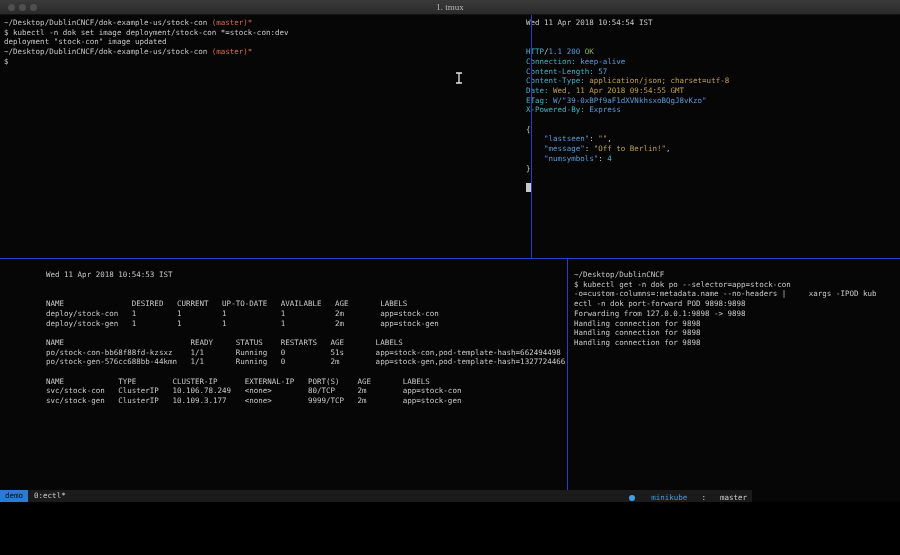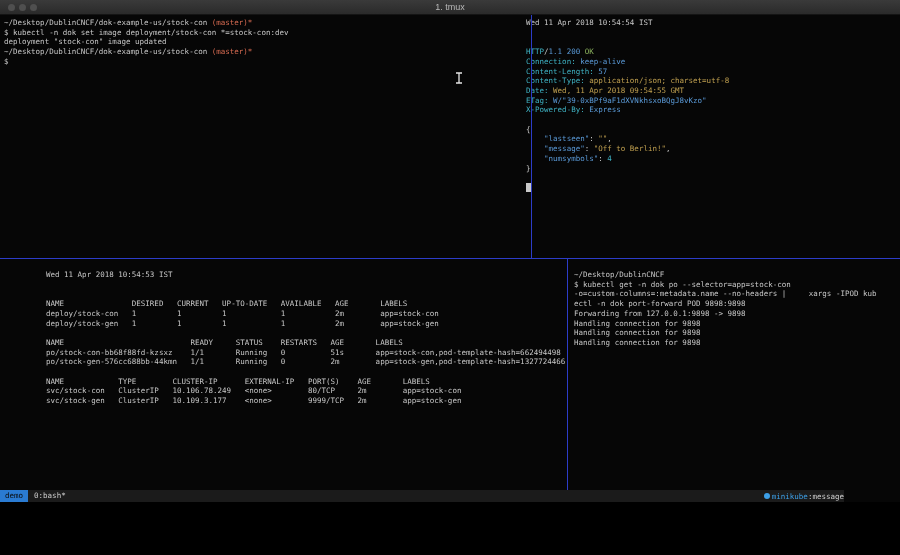--- a/index.html
+++ b/index.html
@@ -5,46 +5,46 @@
   *{margin:0;padding:0;box-sizing:border-box}
   html,body{width:900px;height:555px;background:#000;overflow:hidden}
   body{font-family:"DejaVu Sans Mono",monospace}
   .screen{position:relative;width:900px;height:555px;background:#000}
   .window{position:absolute;left:0;top:0;width:900px;height:502px;background:#060606}
   .titlebar{position:absolute;top:0;left:0;width:900px;height:15px;
     background:linear-gradient(#3a3a3a,#2a2a2a);border-bottom:1px solid #141414}
   .lights{position:absolute;left:8px;top:4px;display:flex;gap:4px}
   .light{width:7px;height:7px;border-radius:50%;background:#4f4f4f;display:inline-block}
   .title{position:absolute;left:0;right:0;top:0;line-height:15px;text-align:center;
-    font-family:Liberation Sans, sans-serif;font-size:9px;color:var(--titlebar_fg)}
+    font-family:Liberation Serif, serif;font-size:9px;color:var(--titlebar_fg)}
   .pane{position:absolute;overflow:hidden;font-size:7.5px;line-height:9.7px;
     white-space:pre;color:var(--fg)}
   .tline{white-space:pre}
   .pane-tl{left:0;top:15px;width:531px;height:243px;padding:3px 4px 0 4px}
   .pane-tr{left:520px;top:15px;width:368px;height:243px;padding:3px 4px 0 6px}
   .pane-bl{left:0;top:259px;width:567px;height:231px;padding:11px 4px 0 46px}
   .pane-br{left:568px;top:259px;width:332px;height:231px;padding:11px 4px 16px 6px}
   .divider{position:absolute;background:var(--border_blue)}
   .div-h{left:0;top:258px;width:900px;height:1px}
   .div-vt{left:531px;top:15px;width:1px;height:243px}
   .div-vb{left:567px;top:259px;width:1px;height:231px}
   .c-fg{color:var(--fg)}
   .c-red{color:var(--red)}
   .c-cyan{color:var(--cyan)}
   .c-blue{color:var(--blue)}
   .c-yellow{color:var(--yellow)}
   .c-green{color:var(--green)}
   .c-cursor{color:transparent;background:var(--fg)}
-  .statusbar{position:absolute;left:0;top:490px;width:844px;height:12px;
-    background:var(--status_bg);display:flex;align-items:center;
+  .statusbar{position:absolute;left:0;top:490px;width:752px;height:12px;
+    background:var(--status_bg);display:flex;align-items:flex-end;
     font-size:7.5px;color:var(--status_fg)}
   .session-chip{background:var(--status_session_bg);color:var(--status_session_fg);
     padding:0 5px;height:12px;line-height:12px;display:inline-block}
   .window-label{margin-left:6px;line-height:12px}
-  .sb-right{margin-left:auto;display:flex;align-items:center;gap:0}
+  .sb-right{margin-left:auto;display:flex;align-items:center;margin-right:5px;gap:14px}
   .kube-dot{width:6px;height:6px;border-radius:50%;background:var(--kube_blue);
     display:inline-block;margin-right:2px}
   .kube-context{color:var(--kube_blue)}
   .kube-sep{color:var(--status_fg)}
   .kube-ns{color:var(--status_fg)}
   .mouse{position:absolute;left:455px;top:72px}
   .below-window{position:absolute;left:0;top:502px;width:900px;height:53px;background:#000}
 </style>
 </head>
 <body>
@@ -69,24 +69,24 @@
     <div class="divider div-h"></div>
     <div class="divider div-vt"></div>
     <div class="divider div-vb"></div>
 
     <svg class="mouse" width="8" height="12" viewBox="0 0 8 12">
       <path d="M1 1 H7 M4 1 V11 M1 11 H7" stroke="#e6e6e6" stroke-width="1.3" fill="none"></path>
     </svg>
 
     <div class="statusbar">
       <span class="session-chip">demo</span>
-      <span class="window-label">0:bash*</span>
+      <span class="window-label">0:ectl*</span>
       <span class="sb-right">
         <span class="kube-dot"></span>
         <span class="kube-context">minikube</span>
         <span class="kube-sep">:</span>
-        <span class="kube-ns">message</span>
+        <span class="kube-ns">master</span>
       </span>
     </div>
 
   </div>
   <div class="below-window"></div>
 </div>
 
 </body></html>

